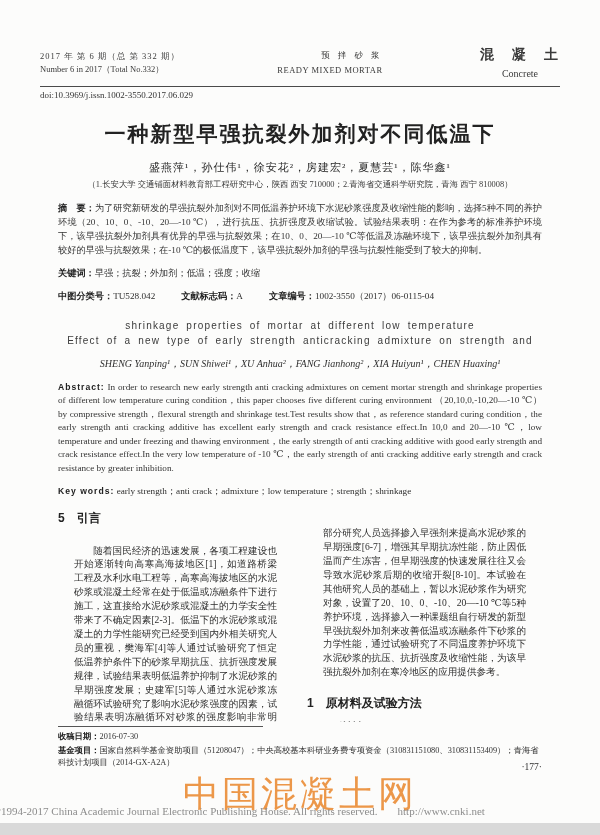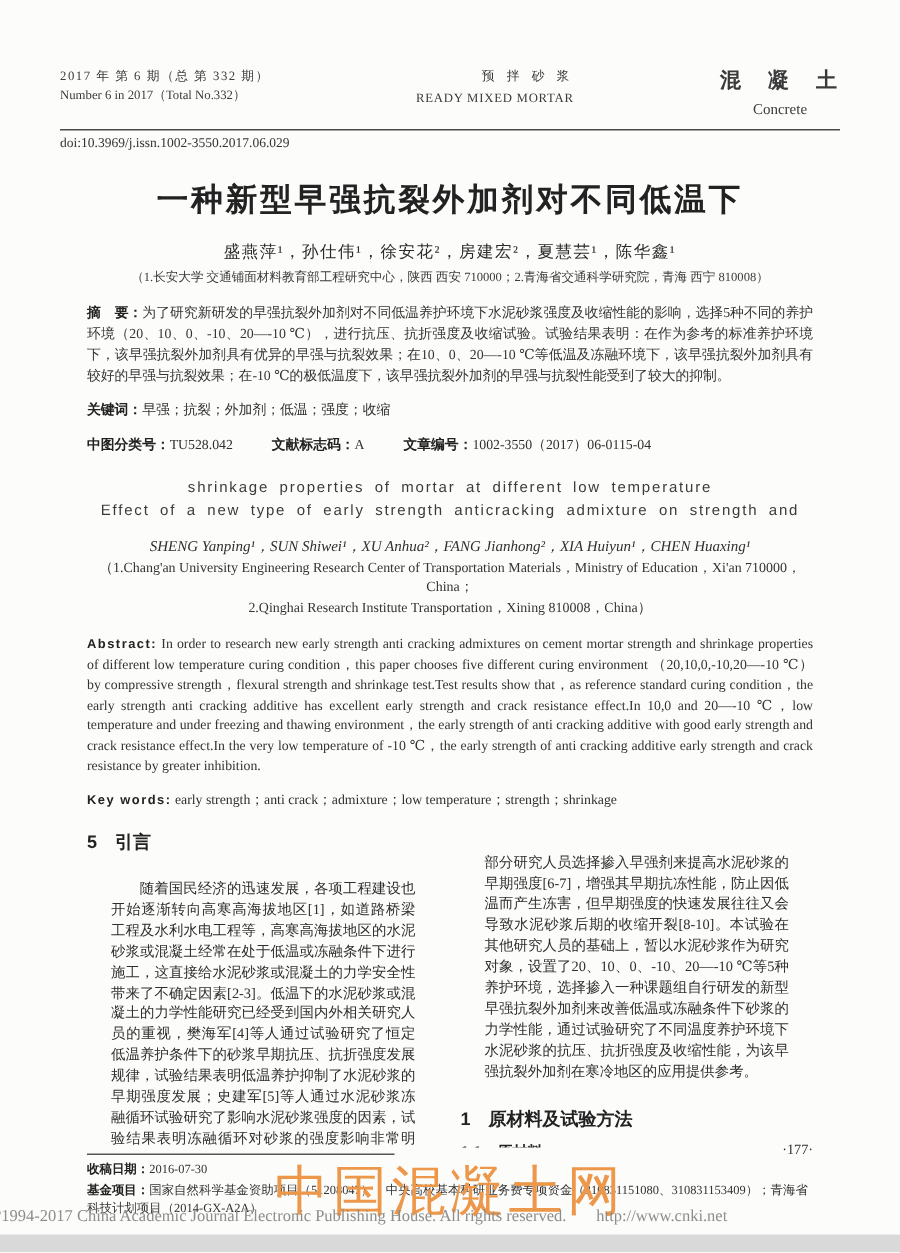--- a/index.html
+++ b/index.html
@@ -3,21 +3,21 @@
 <meta charset="utf-8">
 <style>
   html,body{margin:0;padding:0;background:#ffffff;}
   .page{
     width:600px;height:835px;position:relative;overflow:hidden;
     background:#fcfcfb;color:#2e2e2e;
     font-family:"Liberation Serif","DejaVu Serif",serif;
   }
   
   .hdr-wrap{padding:44px 40px 0 40px;}
-  .hdr{display:flex;justify-content:space-between;align-items:flex-start;}
+  .hdr{display:flex;justify-content:space-between;align-items:center;}
   .hdr-col{font-size:8.5px;line-height:1.5;color:#3a3a3a;}
   .hdr-left{text-align:left;}
   .hdr-center{text-align:center;}
   .hdr-right{text-align:right;}
   .issue-cn{letter-spacing:1px;}
   .journal-cn{font-size:14px;font-weight:bold;letter-spacing:2px;}
   .journal-en{font-size:10px;margin-top:1px;}
   .section-cn{letter-spacing:3px;}
   .section-en{margin-top:2px;letter-spacing:.5px;}
   .hdr-rule{border:none;border-top:1.4px solid #4a4a4a;margin:5px 0 0 0;}
@@ -120,24 +120,20 @@
       <span><span class="lbl">文献标志码：</span><span>A</span></span>
       <span><span class="lbl">文章编号：</span><span>1002-3550（2017）06-0115-04</span></span>
     </div>
 
     <div class="title-en">
       <div>shrinkage properties of mortar at different low temperature</div>
       <div>Effect of a new type of early strength anticracking admixture on strength and</div>
     </div>
 
     <div class="authors-en">SHENG Yanping¹，SUN Shiwei¹，XU Anhua²，FANG Jianhong²，XIA Huiyun¹，CHEN Huaxing¹</div>
-    <div class="affil-en">
-      <div>（1.Chang'an University Engineering Research Center of Transportation Materials，Ministry of Education，Xi'an 710000，China；</div>
-      <div>2.Qinghai Research Institute Transportation，Xining 810008，China）</div>
-    </div>
 
     <p class="abs-en"><span class="lbl-en">Abstract:</span> <span>In order to research new early strength anti cracking admixtures on cement mortar strength and shrinkage properties of different low temperature curing condition，this paper chooses five different curing environment （20,10,0,-10,20—-10 ℃） by compressive strength，flexural strength and shrinkage test.Test results show that，as reference standard curing condition，the early strength anti cracking additive has excellent early strength and crack resistance effect.In 10,0 and 20—-10 ℃，low temperature and under freezing and thawing environment，the early strength of anti cracking additive with good early strength and crack resistance effect.In the very low temperature of -10 ℃，the early strength of anti cracking additive early strength and crack resistance by greater inhibition.</span></p>
 
     <p class="kw-en"><span class="lbl-en">Key words:</span> <span>early strength；anti crack；admixture；low temperature；strength；shrinkage</span></p>
 
     <div class="columns">
       <div class="col">
         <h3 class="sec-h">5　引言</h3>
         <p class="indent">随着国民经济的迅速发展，各项工程建设也开始逐渐转向高寒高海拔地区[1]，如道路桥梁工程及水利水电工程等，高寒高海拔地区的水泥砂浆或混凝土经常在处于低温或冻融条件下进行施工，这直接给水泥砂浆或混凝土的力学安全性带来了不确定因素[2-3]。低温下的水泥砂浆或混凝土的力学性能研究已经受到国内外相关研究人员的重视，樊海军[4]等人通过试验研究了恒定低温养护条件下的砂浆早期抗压、抗折强度发展规律，试验结果表明低温养护抑制了水泥砂浆的早期强度发展；史建军[5]等人通过水泥砂浆冻融循环试验研究了影响水泥砂浆强度的因素，试验结果表明冻融循环对砂浆的强度影响非常明显，水泥砂浆冻融循环前后的抗压强度比与循环的次数成线性关系。</p>
       </div>

